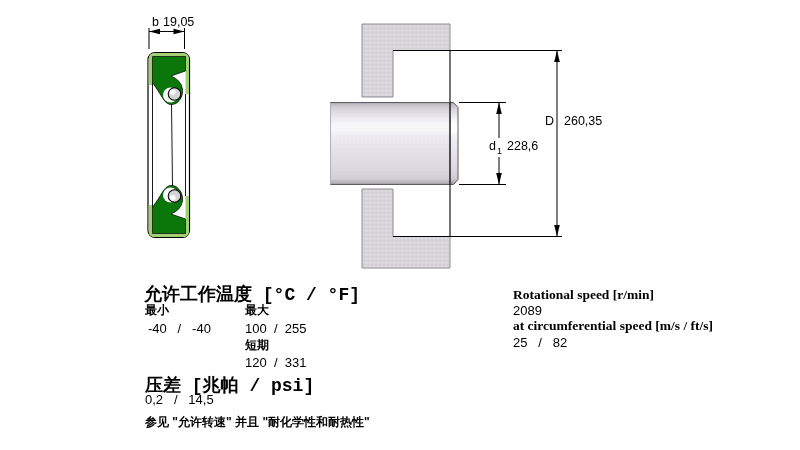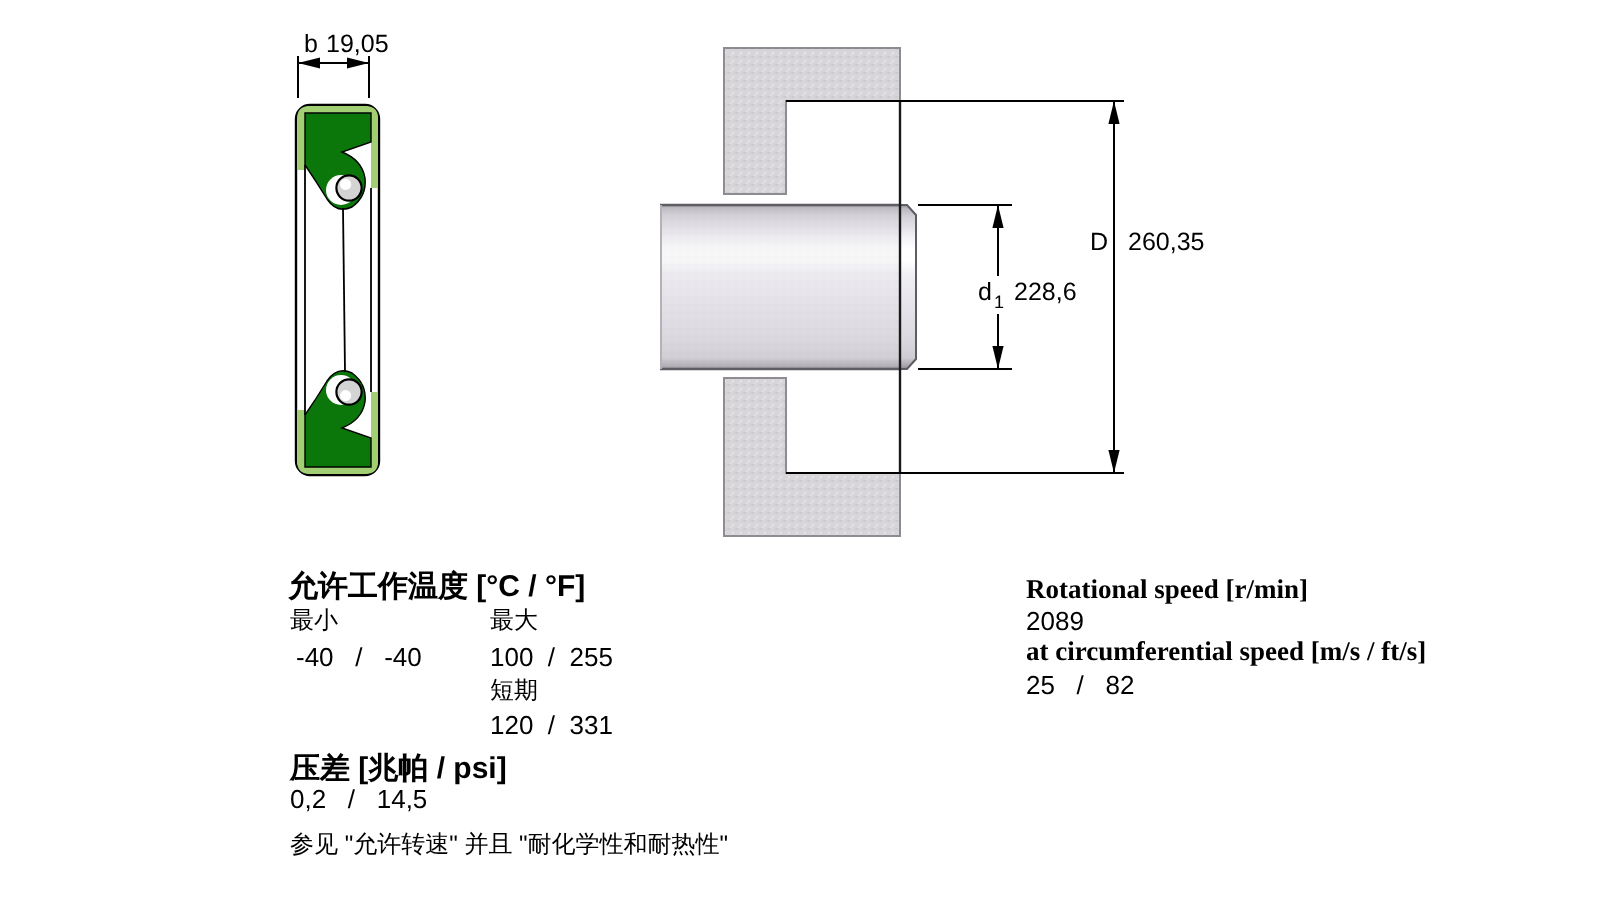--- a/index.html
+++ b/index.html
@@ -5,22 +5,22 @@
   html,body{margin:0;padding:0;}
   body{
     width:800px;height:450px;position:relative;overflow:hidden;
     background:#ffffff;
     font-family:"Liberation Sans","DejaVu Sans",sans-serif;
     color:#000;
   }
   #stage{position:absolute;left:0;top:0;width:800px;height:450px;}
   svg{position:absolute;left:0;top:0;}
   .txt{position:absolute;white-space:pre;line-height:1.1;}
-  .cjk-bold{font-size:15px;font-weight:bold;}
-  .cjk{font-size:12px;}
+  .cjk-bold{font-size:18px;font-weight:bold;font-family:Liberation Mono, monospace;}
+  .cjk{font-size:12px;font-weight:bold;}
   .num{font-size:13px;}
   .en-bold{font-family:"Liberation Serif","DejaVu Serif",serif;font-size:13.5px;font-weight:bold;}
 </style>
 </head>
 <body>
 
 <div id="stage">
 
   <svg width="800" height="450" viewBox="0 0 800 450">
     <defs>

